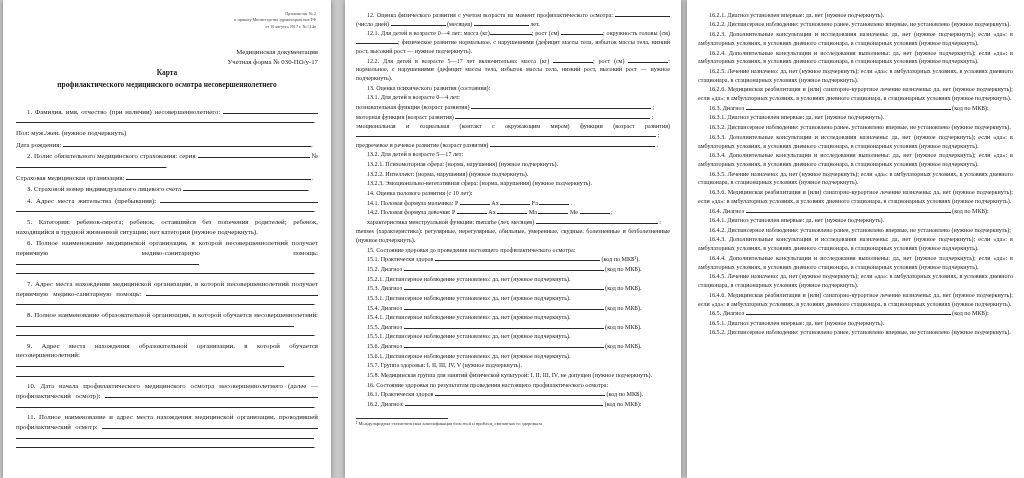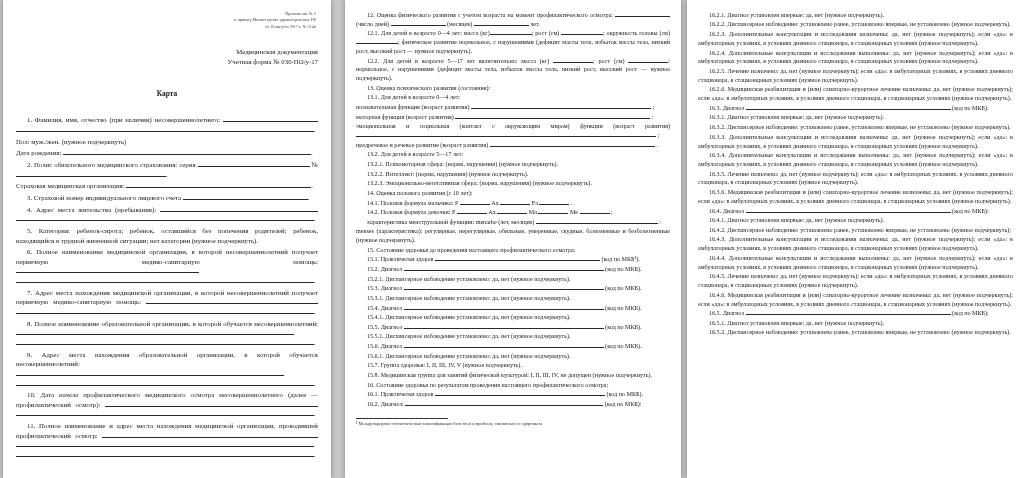--- a/index.html
+++ b/index.html
@@ -14,21 +14,21 @@
     position:absolute;top:0;height:478px;background:#ffffff;
     box-sizing:border-box;overflow:hidden;
     box-shadow:0 0 5px rgba(0,0,0,0.38);
   }
   .p1{left:3px;width:328px;padding:6px 13px 0;font-size:6.8px;line-height:1.42;}
   .p2{left:345px;width:336px;padding:10px 11px 0;font-size:6.1px;line-height:1.45;}
   .p3{left:687px;width:337px;padding:10px 11px 0;font-size:6.1px;line-height:1.45;}
 
   .annex{font-size:4.2px;line-height:1.5;text-align:right;color:#454545;margin-top:5px;padding-right:2px;}
   .doctype{font-size:6.8px;line-height:1.5;text-align:right;margin-top:17px;}
-  .title{font-weight:bold;text-align:center;font-size:7.4px;line-height:1.65;margin-top:21px;}
+  .title{font-weight:bold;text-align:center;font-size:7.4px;line-height:1.65;}
   .p1 .paras{margin-top:15px;}
 
   .para{text-align:justify;text-indent:11px;margin:2px 0;}
   .p2 .para,.p3 .para{margin:0.8px 0;}
   .para.noind{text-indent:0;}
   .blank{
     display:inline-block;height:0.78em;max-width:100%;
     border-bottom:0.8px solid #2a2a2a;
   }
   .footnote{margin-top:9px;font-size:4.6px;line-height:1.5;color:#333;}
@@ -44,20 +44,21 @@
       <div>Приложение № 2</div>
       <div>к приказу Министерства здравоохранения РФ</div>
       <div>от 10 августа 2017 г. № 514н</div>
     </div>
     <div class="doctype">
       <div>Медицинская документация</div>
       <div>Учетная форма № 030-ПО/у-17</div>
     </div>
     <div class="title">
       <div>Карта</div>
+      <div>профилактического медицинского осмотра несовершеннолетнего</div>
     </div>
     <div class="paras">
         <div class="para">1. Фамилия, имя, отчество (при наличии) несовершеннолетнего: <span class="blank" style="width: 95px;"></span><span class="blank" style="width: 298px;"></span>.</div>
         <div class="para noind">Пол: муж./жен. (нужное подчеркнуть)</div>
         <div class="para noind">Дата рождения: <span class="blank" style="width: 248px;"></span>.</div>
         <div class="para">2. Полис обязательного медицинского страхования: серия <span class="blank" style="width: 112px;"></span> № <span class="blank" style="width: 150px;"></span>.</div>
         <div class="para noind">Страховая медицинская организация: <span class="blank" style="width: 185px;"></span>.</div>
         <div class="para">3. Страховой номер индивидуального лицевого счета <span class="blank" style="width: 125px;"></span>.</div>
         <div class="para">4. Адрес места жительства (пребывания): <span class="blank" style="width: 158px;"></span><span class="blank" style="width: 298px;"></span>.</div>
         <div class="para">5. Категория: ребенок-сирота; ребенок, оставшийся без попечения родителей; ребенок, находящийся в трудной жизненной ситуации; нет категории (нужное подчеркнуть).</div>

